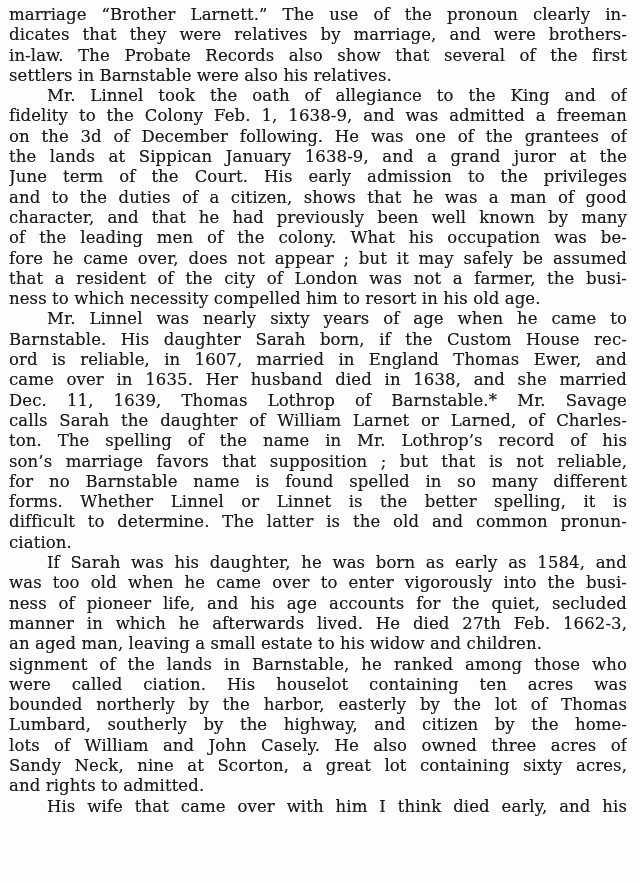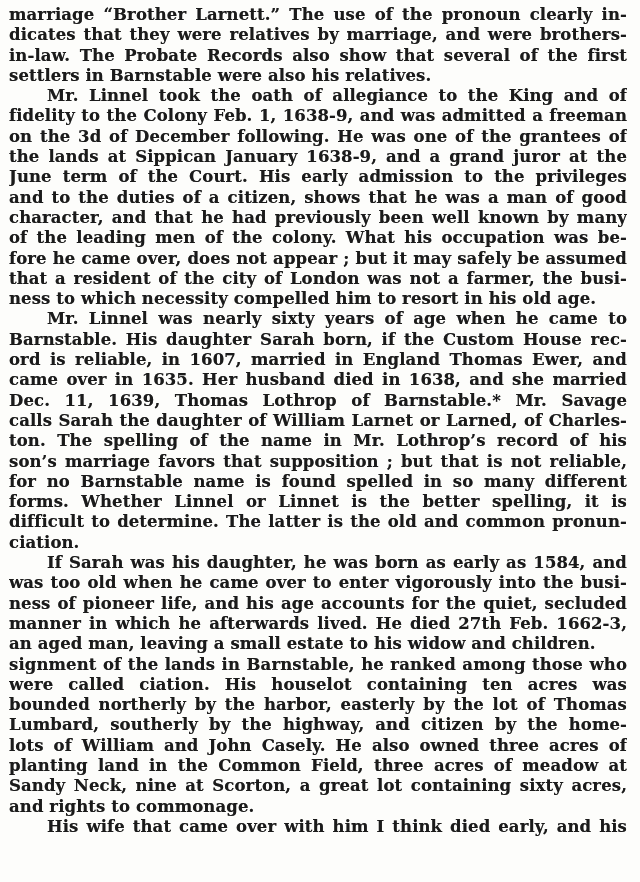--- a/index.html
+++ b/index.html
@@ -13,21 +13,20 @@
     box-sizing: border-box;
     width: 640px;
     height: 882px;
     padding: 5px 13px 0 9px;
     font-family: "DejaVu Serif", serif;
     font-size: 16.5px;
     line-height: 20.3px;
     color: #1b1b1b;
     letter-spacing: 0.1px;
     text-shadow: 0 0 0.4px rgba(20,20,20,0.55);
-    font-weight: bold;
   }
   .para { margin: 0; }
   .ln {
     text-align: justify;
     text-align-last: justify;
     height: 20.3px;
     overflow: hidden;
     white-space: nowrap; 
   }
   .ln.end { text-align-last: left; }
@@ -81,22 +80,21 @@
     <div class="ln">manner in which he afterwards lived. He died 27th Feb. 1662-3,</div>
     <div class="ln end">an aged man, leaving a small estate to his widow and children.</div>
   </div>
 
   <div class="para">
     <div class="ln">signment of the lands in Barnstable, he ranked among those who</div>
     <div class="ln">were called ciation. His houselot containing ten acres was</div>
     <div class="ln">bounded northerly by the harbor, easterly by the lot of Thomas</div>
     <div class="ln">Lumbard, southerly by the highway, and citizen by the home-</div>
     <div class="ln">lots of William and John Casely. He also owned three acres of</div>
-    <div class="ln">planting land in the Common Field, three acres of meadow at</div>
     <div class="ln">Sandy Neck, nine at Scorton, a great lot containing sixty acres,</div>
-    <div class="ln end">and rights to commonage.</div>
+    <div class="ln end">and rights to admitted.</div>
   </div>
 
   <div class="para">
     <div class="ln first">His wife that came over with him I think died early, and his</div>
   </div>
 
 </div>
 
 </body></html>

